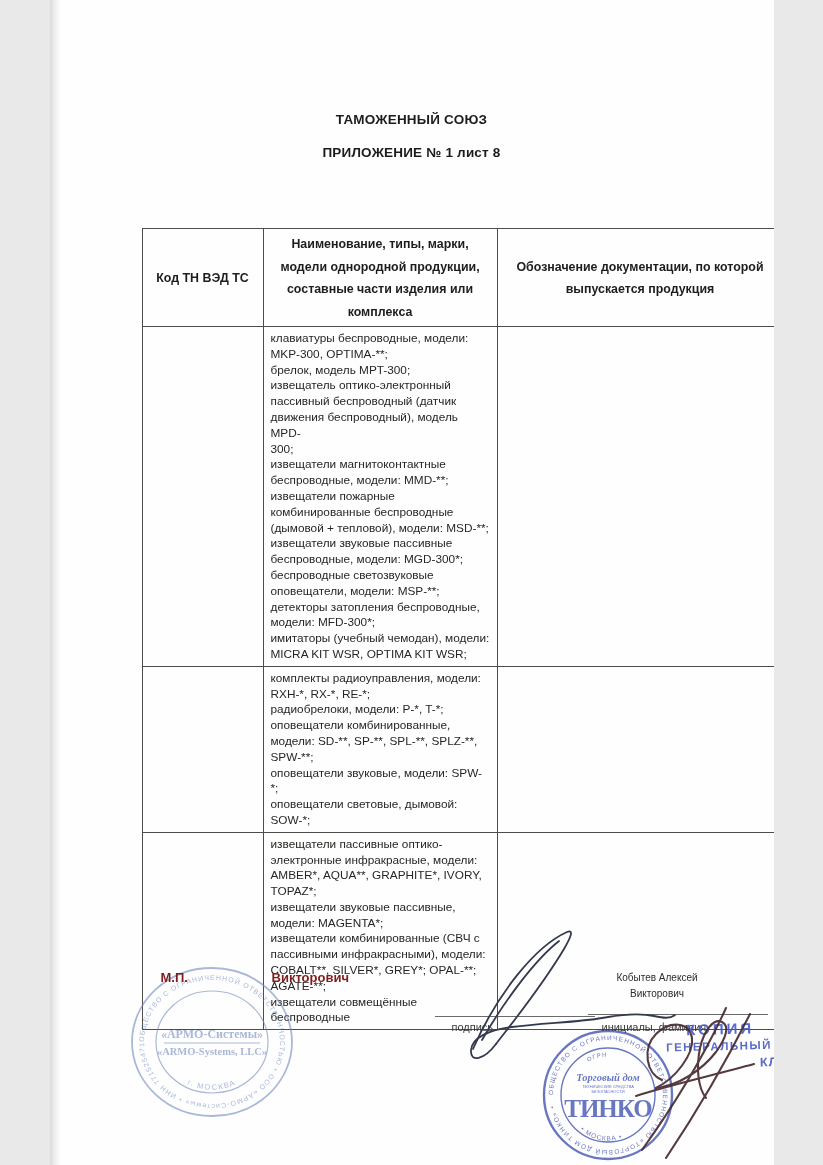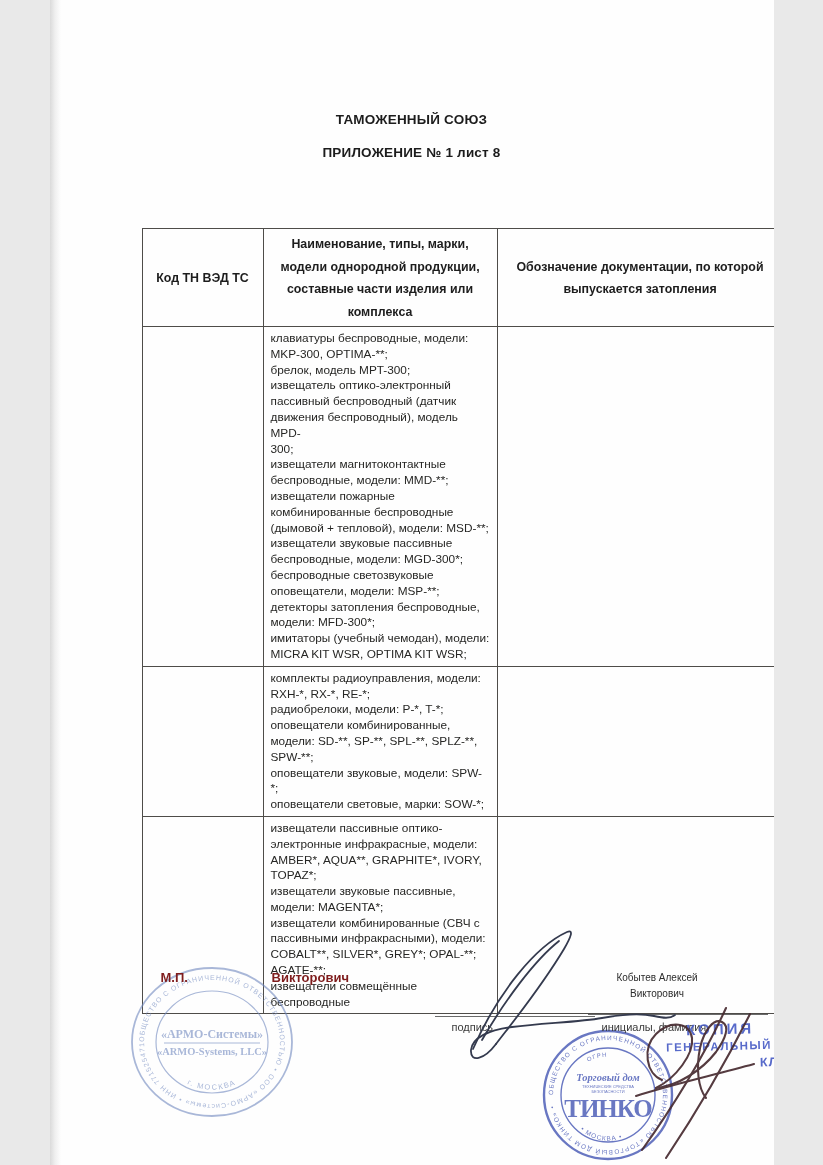--- a/index.html
+++ b/index.html
@@ -62,21 +62,21 @@
         <col class="col-doc">
       </colgroup>
     <tbody>
       <tr>
         <td class="hdr">Код ТН ВЭД ТС</td>
         <td class="hdr">Наименование, типы, марки,
 модели однородной продукции,
 составные части изделия или
 комплекса</td>
         <td class="hdr">Обозначение документации, по которой
-выпускается затопления</td>
+выпускается продукция</td>
       </tr>
       <tr class="row-1">
         <td></td>
         <td>клавиатуры беспроводные, модели:
 MKP-300, OPTIMA-**;
 брелок, модель MPT-300;
 извещатель оптико-электронный
 пассивный беспроводный (датчик
 движения беспроводный), модель MPD-
 300;
@@ -97,21 +97,21 @@
       </tr>
       <tr class="row-2">
         <td></td>
         <td>комплекты радиоуправления, модели:
 RXH-*, RX-*, RE-*;
 радиобрелоки, модели: P-*, T-*;
 оповещатели комбинированные,
 модели: SD-**, SP-**, SPL-**, SPLZ-**,
 SPW-**;
 оповещатели звуковые, модели: SPW-*;
-оповещатели световые, марки: SOW-*;</td>
+оповещатели световые, дымовой: SOW-*;</td>
         <td></td>
       </tr>
       <tr class="row-3">
         <td></td>
         <td>извещатели пассивные оптико-
 электронные инфракрасные, модели:
 AMBER*, AQUA**, GRAPHITE*, IVORY,
 TOPAZ*;
 извещатели звуковые пассивные,
 модели: MAGENTA*;

